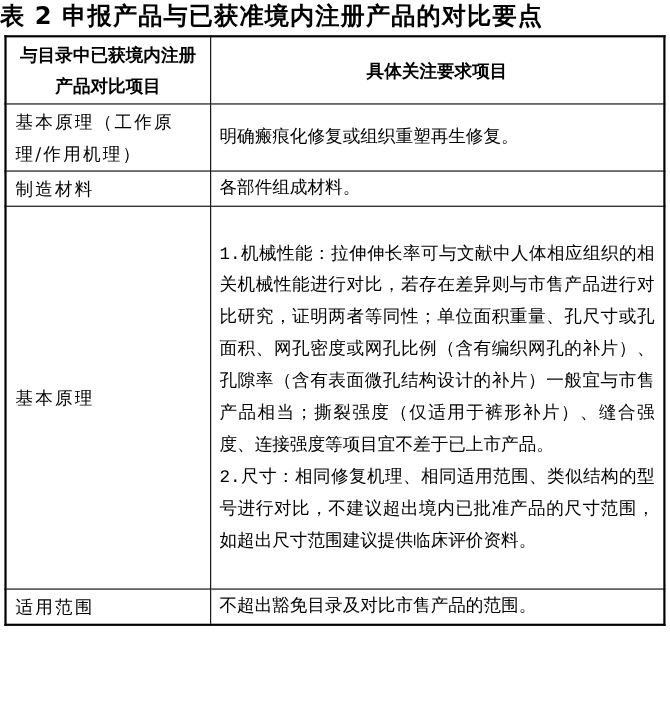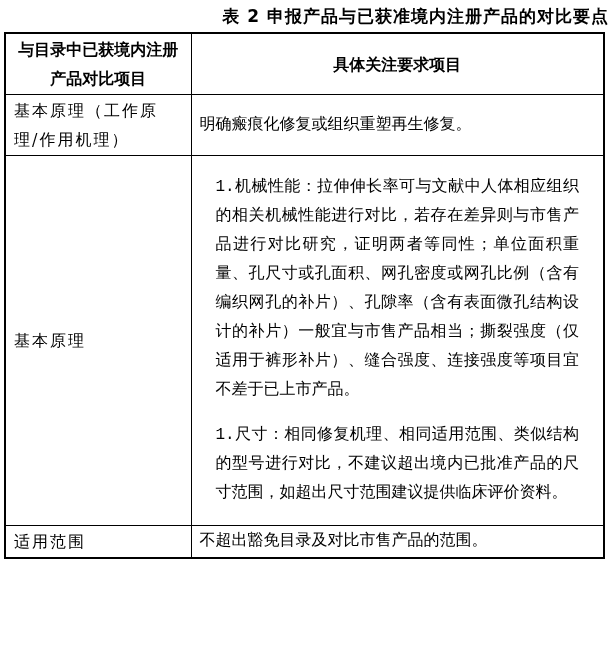--- a/index.html
+++ b/index.html
@@ -10,23 +10,23 @@
     color: #000000;
   }
   .page {
     width: 609px;
     height: 650px;
     box-sizing: border-box;
     background: #ffffff;
     overflow: hidden;
   }
   .doc-title {
-    text-align: right;
+    text-align: left;
     font-weight: bold;
-    font-size: 17px;
+    font-size: 22px;
     line-height: 24px;
     padding-top: 4px;
     letter-spacing: 1px;
     font-family: "DejaVu Sans", "Liberation Sans", sans-serif;
   }
   table.cmp-table {
     border-collapse: collapse;
     margin: 4px auto 0 auto;
     width: 599px;
     table-layout: fixed;
@@ -52,21 +52,21 @@
   td.item-cell {
     text-align: left;
     letter-spacing: 2px;
   }
   td.req-cell {
     text-align: justify;
     text-justify: inter-character;
     font-family: Liberation Mono, monospace;
   }
   td.req-cell p {
-    margin: 16px;
+    margin: 0;
     text-align: justify;
   }
   .h-header { height: 56px; }
   .h-row1   { height: 56px; margin-left: 43px; }
   .h-row2   { height: 60px; }
   .h-row3   { height: 30px; }
   .h-row4   { height: 348px; }
   .h-row5   { height: 29px; }
   .h-row6   { height: 29px; }
 </style>
@@ -87,26 +87,30 @@
         <td class="hdr">与目录中已获境内注册产品对比项目</td>
         <td class="hdr">具体关注要求项目</td>
       </tr>
 
       <tr class="h-row1">
         <td class="item-cell">基本原理（工作原理/作用机理）</td>
         <td class="req-cell">明确瘢痕化修复或组织重塑再生修复。</td>
       </tr>
 
 
+      <tr class="h-row3">
+        <td class="item-cell">制造材料</td>
+        <td class="req-cell">各部件组成材料。</td>
+      </tr>
 
       <tr class="h-row4">
         <td class="item-cell">基本原理</td>
         <td class="req-cell">
           <p>1.机械性能：拉伸伸长率可与文献中人体相应组织的相关机械性能进行对比，若存在差异则与市售产品进行对比研究，证明两者等同性；单位面积重量、孔尺寸或孔面积、网孔密度或网孔比例（含有编织网孔的补片）、孔隙率（含有表面微孔结构设计的补片）一般宜与市售产品相当；撕裂强度（仅适用于裤形补片）、缝合强度、连接强度等项目宜不差于已上市产品。</p>
-          <p>1.尺寸：相同修复机理、相同适用范围、类似结构的型号进行对比，不建议超出境内已批准产品的尺寸范围，如超出尺寸范围建议提供临床评价资料。</p>
+          <p>2.尺寸：相同修复机理、相同适用范围、类似结构的型号进行对比，不建议超出境内已批准产品的尺寸范围，如超出尺寸范围建议提供临床评价资料。</p>
         </td>
       </tr>
 
 
       <tr class="h-row6">
         <td class="item-cell">适用范围</td>
         <td class="req-cell">不超出豁免目录及对比市售产品的范围。</td>
       </tr>
     </tbody>
   </table>

